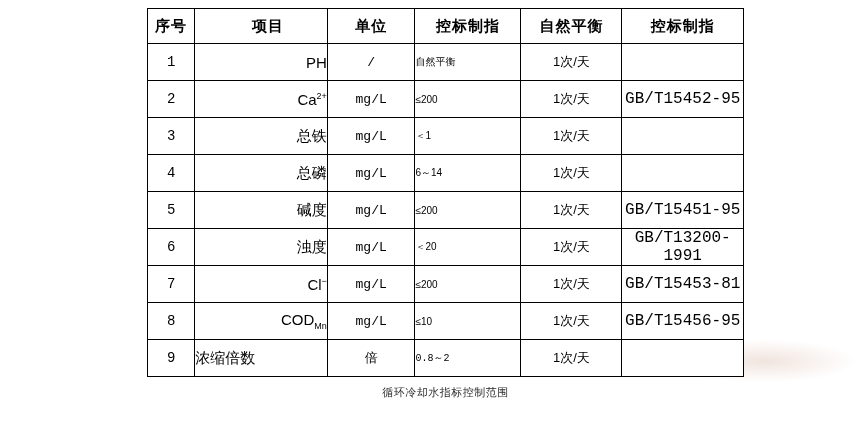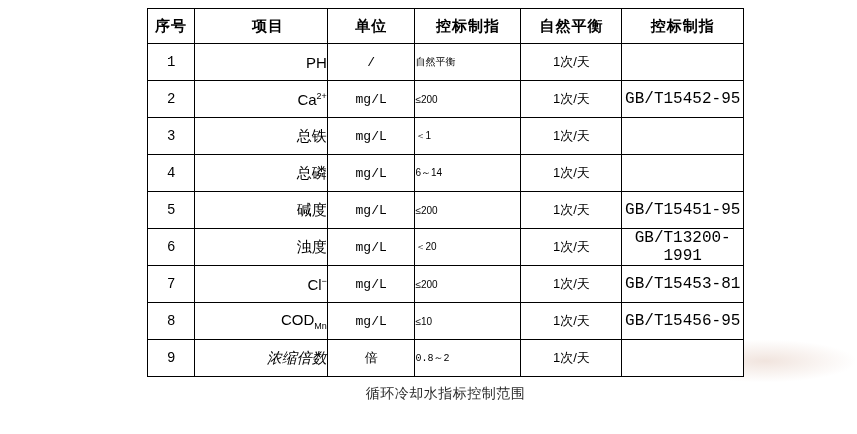--- a/index.html
+++ b/index.html
@@ -68,21 +68,21 @@
   .mono { font-family: "Liberation Mono", monospace; }
   .sans { font-family: "Liberation Sans", sans-serif; }
 
   .caption {
     position: absolute;
     left: 131px;
     top: 385px;
     width: 597px;
     text-align: center;
     font-family: "Liberation Sans", sans-serif;
-    font-size: 14px;
+    font-size: 11px;
     color: #2b2b2b;
     letter-spacing: 0.5px;
   }
   sup, sub {
     font-size: 9px;
   }
 </style>
 </head>
 <body>
 
@@ -162,21 +162,21 @@
         <tr>
           <td class="c-no mono">8</td>
           <td class="c-item sans"><span>COD</span><sub>Mn</sub></td>
           <td class="c-unit mono">mg/L</td>
           <td class="c-limit sans">≤10</td>
           <td class="c-freq sans">1次/天</td>
           <td class="c-std mono">GB/T15456-95</td>
         </tr>
         <tr>
           <td class="c-no mono">9</td>
-          <td class="c-item sans" style="text-align:right; padding-left:0 !important;font-style:italic;"><span>浓缩倍数</span><sup></sup></td>
+          <td class="c-item sans" style="text-align:left; padding-left:0 !important;"><span>浓缩倍数</span><sup></sup></td>
           <td class="c-unit sans">倍</td>
           <td class="c-limit mono">0.8～2</td>
           <td class="c-freq sans">1次/天</td>
           <td class="c-std mono"></td>
         </tr>
       </tbody>
     </table>
   </div>
 
   <div class="caption">循环冷却水指标控制范围</div>

